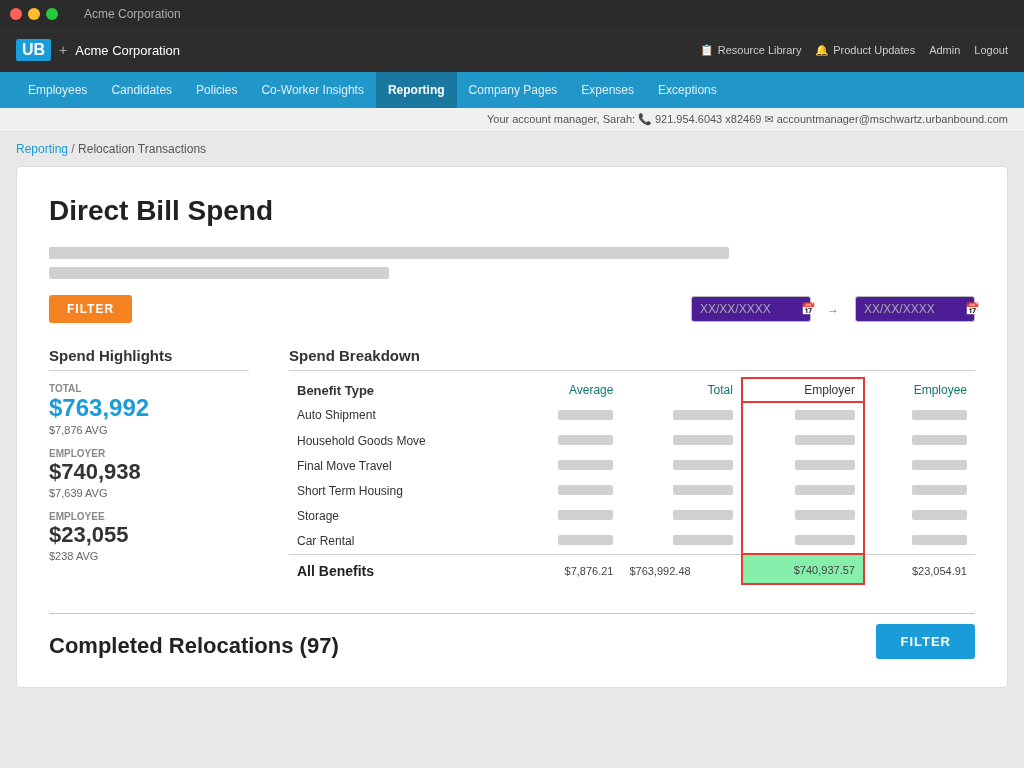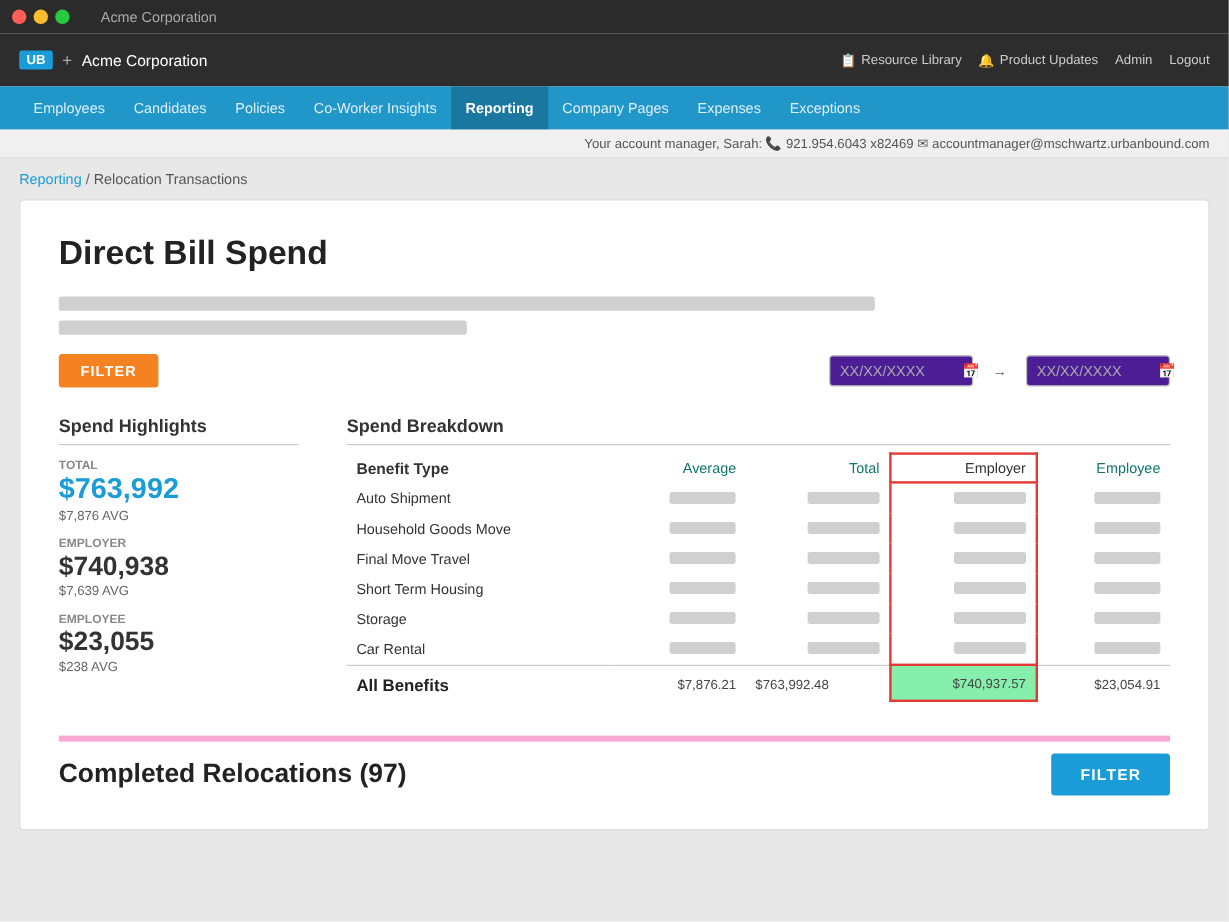--- a/index.html
+++ b/index.html
@@ -31,21 +31,21 @@
       align-items: center;
       justify-content: space-between;
       padding: 0 16px;
       height: 44px;
     }
     .top-nav-left { display: flex; align-items: center; gap: 8px; }
     .logo-ub {
       background: #1a9cd8;
       color: white;
       font-weight: bold;
-      font-size: 11px;
+      font-size: 16px;
       padding: 2px 6px;
       border-radius: 2px;
     }
     .logo-plus { color: #aaa; font-size: 14px; }
     .company-name { color: white; font-size: 13px; }
     .top-nav-right { display: flex; align-items: center; gap: 14px; }
     .top-nav-right a { color: #ccc; font-size: 11px; text-decoration: none; display: flex; align-items: center; gap: 4px; }
 
     
     .main-nav {
@@ -209,24 +209,24 @@
       font-weight: normal;
       border-top: 1px solid #ccc;
       padding-top: 8px;
     }
     .totals-row td.col-name { font-size: 14px; font-weight: bold; color: #222; }
 
     
     .bottom-section {
       display: flex;
       justify-content: space-between;
-      align-items: center;
+      align-items: flex-end;
       margin-top: 28px;
       padding-top: 10px;
-      border-top: 5px solid #f9a8d4;
+      border-top: 1px solid #f9a8d4;
     }
     .completed-title { font-size: 22px; font-weight: bold; color: #222; }
     .export-btn {
       background: #1a9cd8;
       color: white;
       font-weight: bold;
       font-size: 13px;
       padding: 10px 24px;
       border: none;
       border-radius: 3px;

